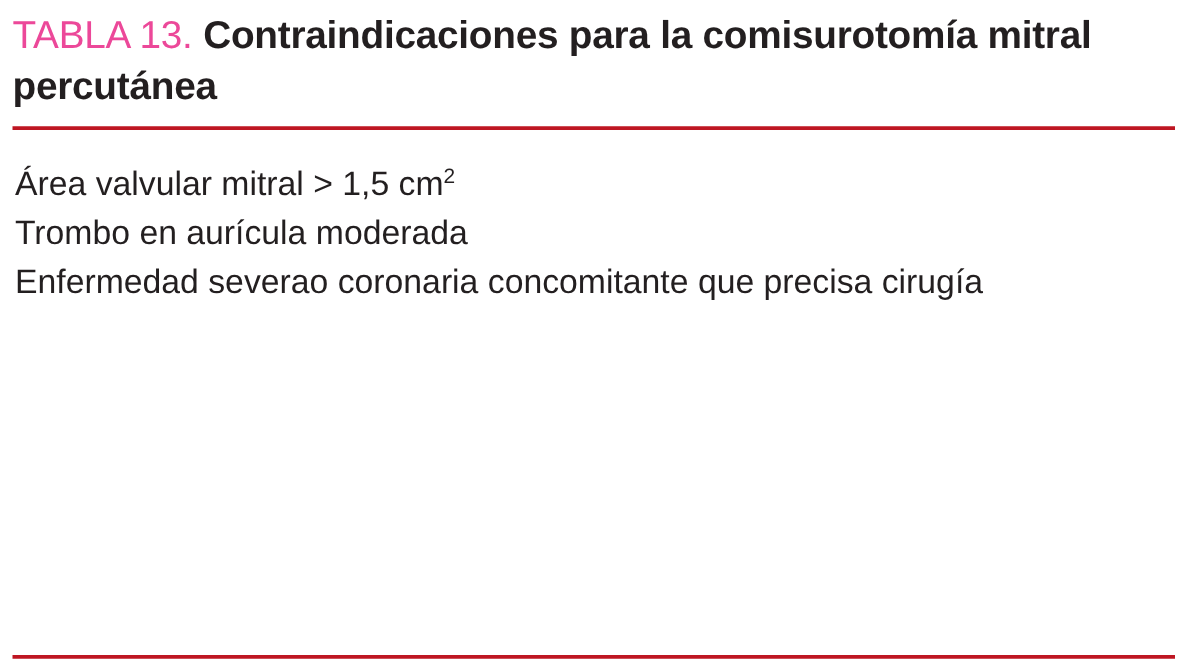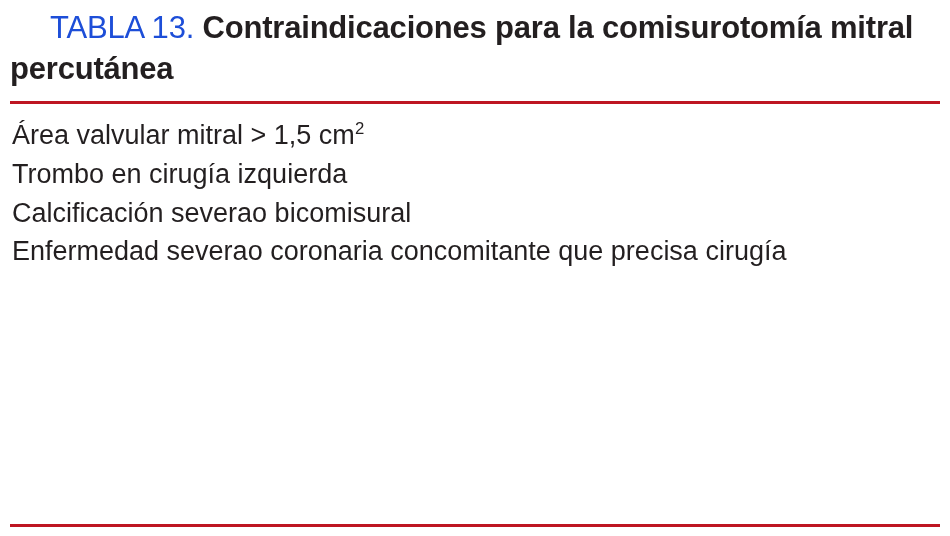--- a/index.html
+++ b/index.html
@@ -22,44 +22,43 @@
     position: relative;
   }
   .caption {
     padding-top: 8px;
     font-size: 31px;
     line-height: 1.32;
     font-weight: bold;
     letter-spacing: -0.2px;
   }
   .caption-label {
-    color: #1d4ed8;
+    color: #ec4899;
     font-weight: normal;
-    margin-left: 40px;
   }
   .caption-title {
     color: #231f20;
     font-weight: bold;
   }
   .rule {
     background: #be1622;
     height: 3px;
     width: 930px;
     margin: 0;
   }
   .rule-top {
     margin-top: 11px;
   }
   .rule-bottom {
     position: absolute;
     left: 10px;
     bottom: 9px;
   }
   .rows {
-    padding-top: 12px;
+    padding-top: 24px;
     font-size: 27px;
     line-height: 1.44;
   }
   .row {
     color: #231f20;
     padding-left: 2px;
     text-indent: 0;
   }
   .row .cont {
     display: block;
@@ -83,27 +82,24 @@
 
   <div class="rule rule-top"></div>
 
   <div class="rows">
 
     <div class="row">
       <span>Área valvular mitral &gt; 1,5 cm</span><sup>2</sup>
     </div>
 
     <div class="row">
-      <span>Trombo en cirugía izquierda</span>
+      <span>Trombo en aurícula moderada</span>
     </div>
 
 
-    <div class="row">
-      <span>Calcificación severao bicomisural</span>
-    </div>
 
 
 
     <div class="row">
       <span>Enfermedad severao coronaria concomitante que precisa cirugía</span>
     </div>
 
   </div>
 
   <div class="rule rule-bottom"></div>

